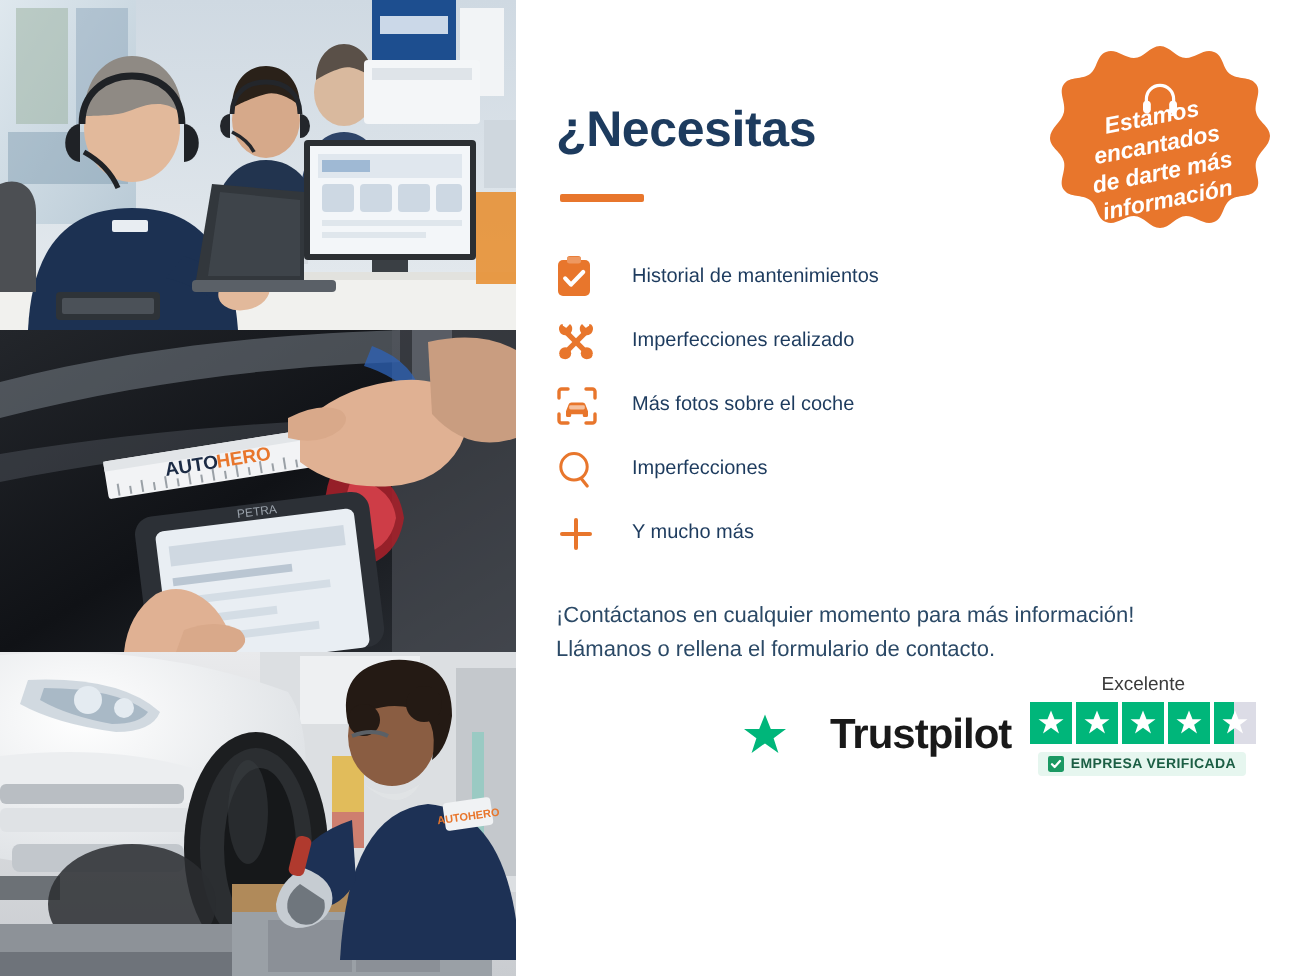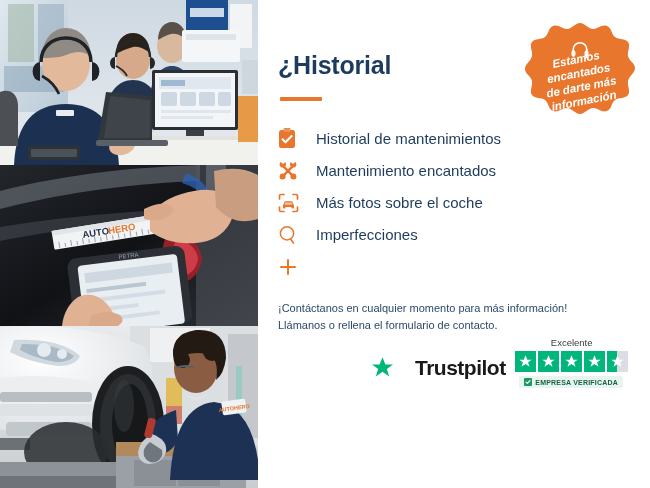--- a/index.html
+++ b/index.html
@@ -24,21 +24,21 @@
 
   .heading { color:#1d3b5e; font-size:25px; line-height:1.22; font-weight:bold;
              letter-spacing:-0.2px; max-width:250px; }
   .rule { width:42px; height:4px; background:#e8762c; margin:16px 0 22px 2px; border-radius:1px; }
 
   
   .features { list-style:none; }
   .feat { display:flex; align-items:center; height:32px; margin-bottom:0px; }
   .feat-ico { width:30px; flex:none; display:flex; align-items:center; justify-content:flex-start; }
   .feat-ico svg { display:block; }
-  .feat-label { color:#1d3b5e; font-size:15px; line-height:1; margin-left:8px; white-space:nowrap; }
+  .feat-label { color:#1d3b5e; font-size:10px; line-height:1; margin-left:8px; white-space:nowrap; }
 
   
   .contact { margin-top:17px; color:#2b4966; font-size:11px; line-height:1.62; }
   .contact div { white-space:nowrap; }
 
   
   .tp { position:absolute; left:112px; top:337px; display:flex; align-items:flex-end; gap:9px; }
   .tp-logo { display:flex; align-items:center; gap:20px; padding-bottom:8px; }
   .tp-word { font-size:21px; font-weight:bold; color:#191919; letter-spacing:-0.5px; }
   .tp-right { display:flex; flex-direction:column; align-items:center; }
@@ -292,21 +292,21 @@
         <path d="M150 116 q-8 6 -6 14 q4 8 12 6 q8 -4 6 -12z" fill="#6f767d"></path>
 
         <rect x="146" y="92" width="8" height="20" rx="3" fill="#b03a2e" transform="rotate(14 150 102)"></rect>
       </svg>
     </div>
   </div>
 
   <div class="content">
 
     <h1 class="heading">
-      <span>¿Historial</span><br>
+      <span>¿Necesitas</span><br>
     </h1>
 
     <div class="rule"></div>
 
     <ul class="features">
 
       <li class="feat">
         <span class="feat-ico">
           <svg width="18" height="21" viewBox="0 0 18 21">
             <rect x="1" y="2" width="16" height="18" rx="2.5" fill="#e8762c"></rect>
@@ -326,21 +326,21 @@
               <line x1="16.8" y1="3.2" x2="3.2" y2="16.8"></line>
             </g>
             <path d="M2.4 1.2 a3.2 3.2 0 0 0 2.4 5.4 a3.2 3.2 0 0 0 2.2 -5.6
                      l-1.8 1.9 l-1.6 -0.3 l-0.3 -1.6z" fill="#e8762c"></path>
             <path d="M17.6 1.2 a3.2 3.2 0 0 1 -2.4 5.4 a3.2 3.2 0 0 1 -2.2 -5.6
                      l1.8 1.9 l1.6 -0.3 l0.3 -1.6z" fill="#e8762c"></path>
             <circle cx="4.6" cy="15.6" r="3" fill="#e8762c"></circle>
             <circle cx="15.4" cy="15.6" r="3" fill="#e8762c"></circle>
           </svg>
         </span>
-        <span class="feat-label">Mantenimiento encantados</span>
+        <span class="feat-label">Imperfecciones realizado</span>
       </li>
 
       <li class="feat">
         <span class="feat-ico">
           <svg width="21" height="20" viewBox="0 0 21 20">
             <g fill="none" stroke="#e8762c" stroke-width="1.7" stroke-linecap="round">
               <path d="M1.5 6 V2.8 A1.3 1.3 0 0 1 2.8 1.5 H6"></path>
               <path d="M15 1.5 h3.2 A1.3 1.3 0 0 1 19.5 2.8 V6"></path>
               <path d="M19.5 14 v3.2 a1.3 1.3 0 0 1 -1.3 1.3 H15"></path>
               <path d="M6 18.5 H2.8 A1.3 1.3 0 0 1 1.5 17.2 V14"></path>
@@ -366,20 +366,21 @@
 
       <li class="feat">
         <span class="feat-ico">
           <svg width="20" height="20" viewBox="0 0 20 20">
             <g stroke="#e8762c" stroke-width="2" stroke-linecap="round">
               <line x1="10" y1="3" x2="10" y2="17"></line>
               <line x1="3" y1="10" x2="17" y2="10"></line>
             </g>
           </svg>
         </span>
+        <span class="feat-label">Y mucho más</span>
       </li>
     </ul>
 
     <div class="contact">
       <div>¡Contáctanos en cualquier momento para más información!</div>
       <div>Llámanos o rellena el formulario de contacto.</div>
     </div>
 
     <div class="tp">
       <div class="tp-logo">

